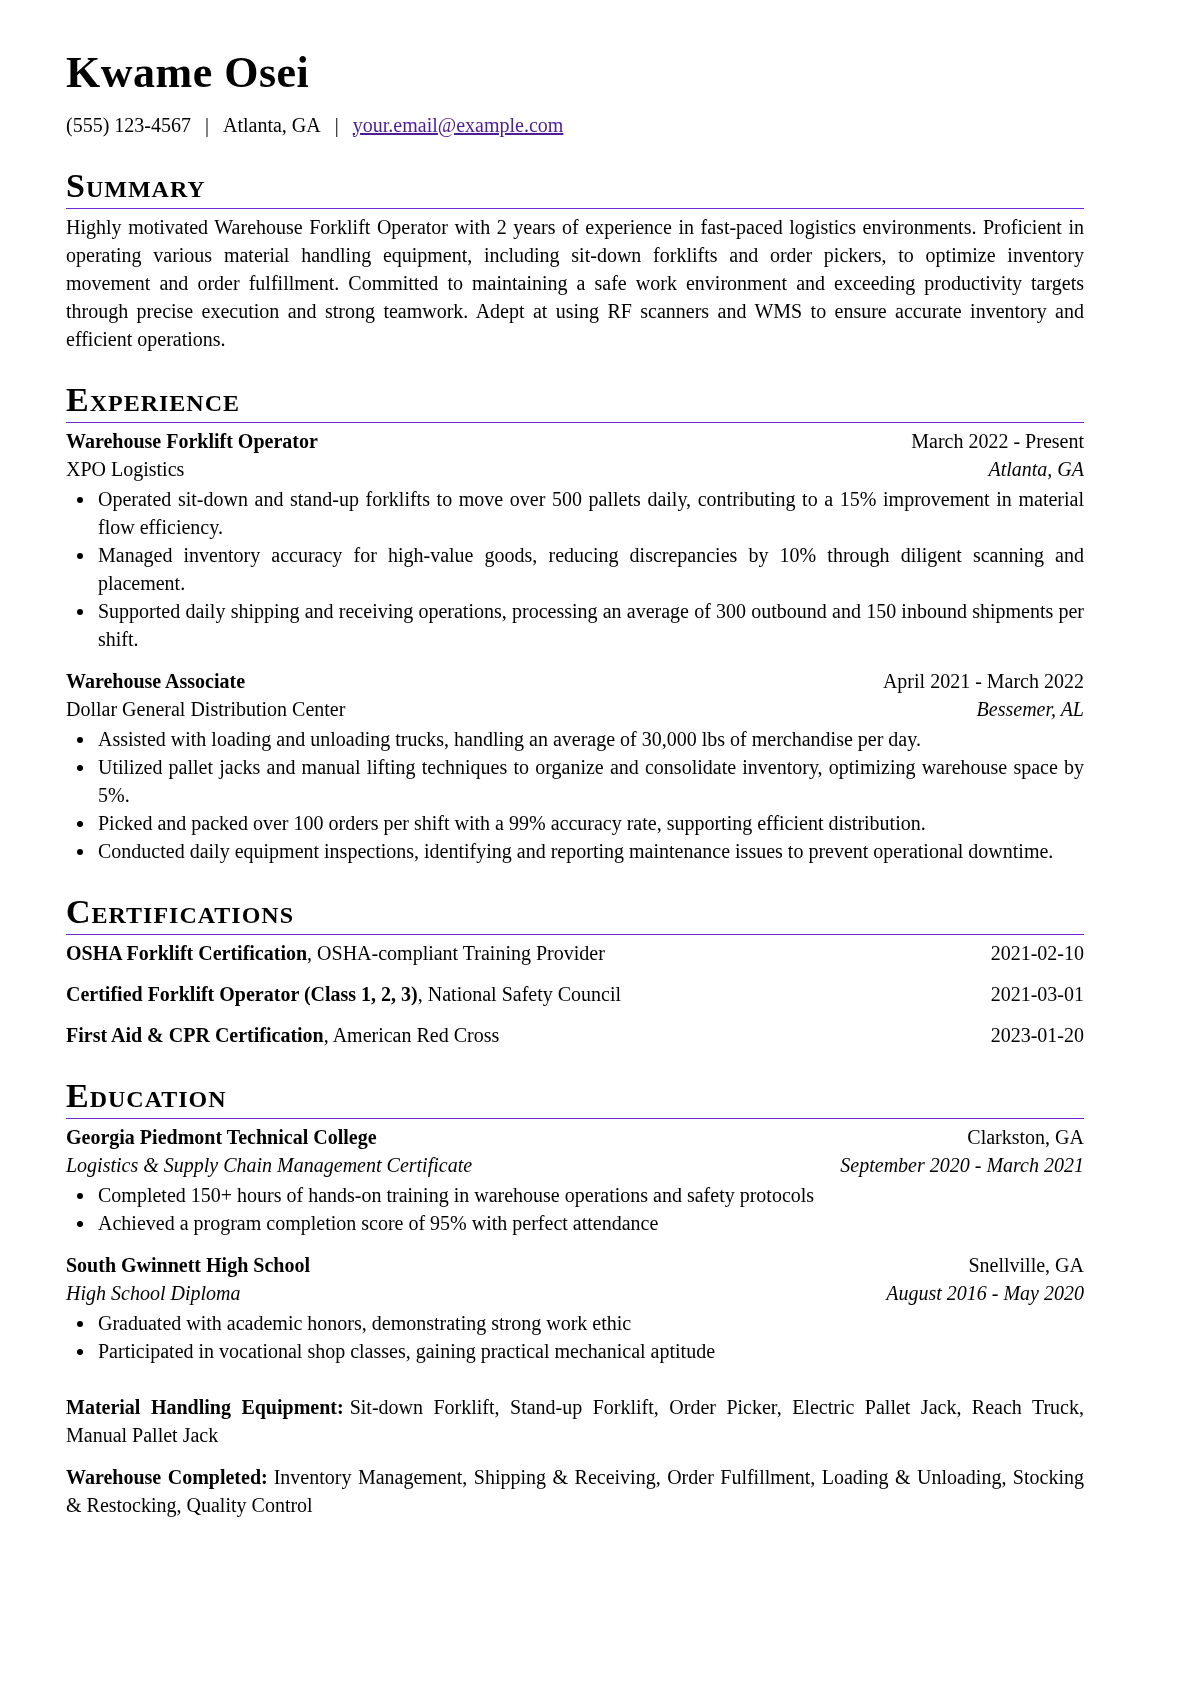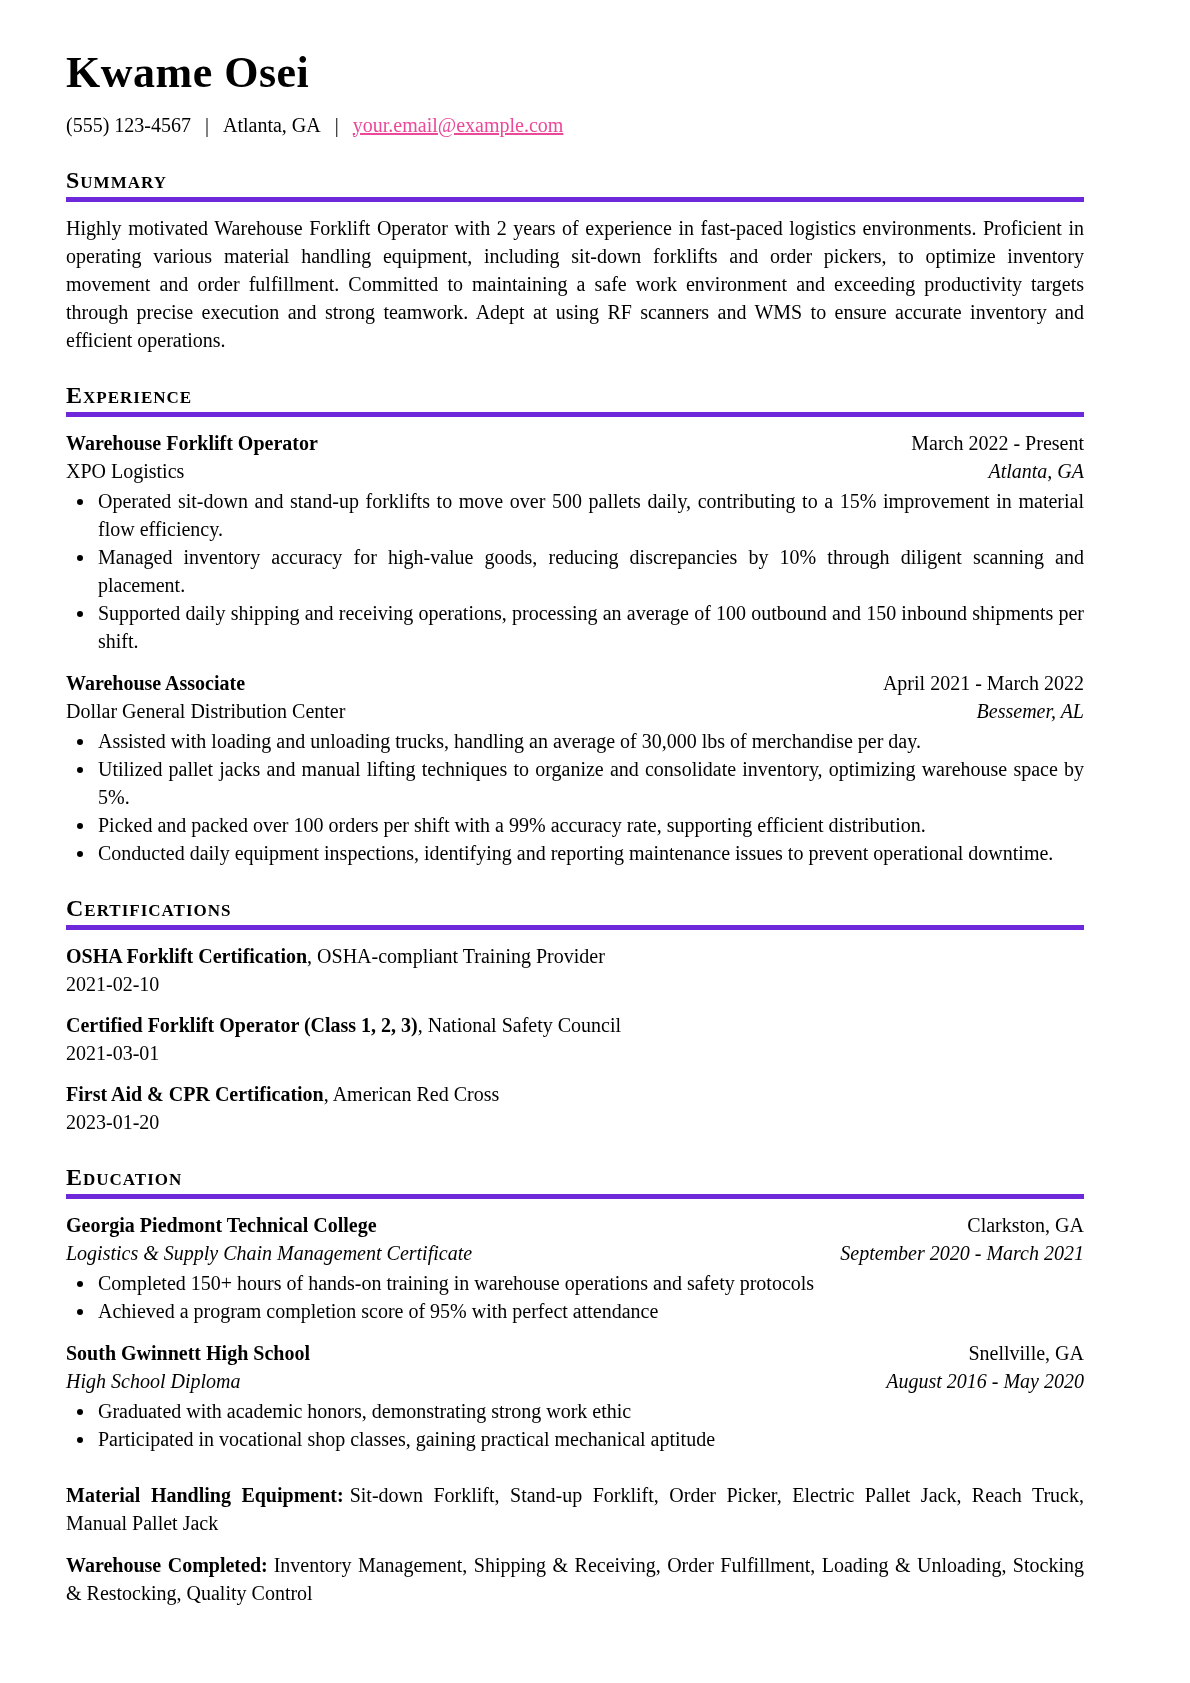--- a/index.html
+++ b/index.html
@@ -28,34 +28,34 @@
     margin-top: 12px;
     font-size: 20px;
     line-height: 28px;
   }
   .contact-sep {
     display: inline-block;
     margin: 0 14px;
     font-weight: 400;
   }
   .email-link {
-    color: #ec4899;
+    color: #4c1d95;
     text-decoration: underline;
     cursor: pointer;
   }
   
   .section { margin-top: 28px; }
   .section-title {
-    font-size: 24px;
+    font-size: 34px;
     font-weight: 700;
     font-variant: small-caps;
     letter-spacing: 1px;
     padding-bottom: 3px;
-    border-bottom: 5px solid #6d28d9;
-    margin-bottom: 12px;
+    border-bottom: 1px solid #6d28d9;
+    margin-bottom: 4px;
   }
   .body-text {
     font-size: 20px;
     line-height: 28px;
     text-align: justify;
   }
   
   .entry { margin-bottom: 14px; }
   .entry:last-child { margin-bottom: 0; }
   .entry-row {
@@ -79,21 +79,20 @@
     padding-left: 2px;
   }
   
   .cert-row {
     display: flex;
     justify-content: space-between;
     align-items: baseline;
     font-size: 20px;
     line-height: 28px;
     margin-bottom: 13px;
-    flex-direction: column;
   }
   .cert-row:last-child { margin-bottom: 8px; }
   .cert-name { font-weight: 700; }
   .cert-date { white-space: nowrap; }
   
   .skill-group {
     font-size: 20px;
     line-height: 28px;
     text-align: justify;
     margin-bottom: 14px;
@@ -126,21 +125,21 @@
         <span class="entry-title">Warehouse Forklift Operator</span>
         <span class="entry-dates">March 2022 - Present</span>
       </div>
       <div class="entry-row">
         <span>XPO Logistics</span>
         <span class="italic">Atlanta, GA</span>
       </div>
       <ul class="bullets">
         <li>Operated sit-down and stand-up forklifts to move over 500 pallets daily, contributing to a 15% improvement in material flow efficiency.</li>
         <li>Managed inventory accuracy for high-value goods, reducing discrepancies by 10% through diligent scanning and placement.</li>
-        <li>Supported daily shipping and receiving operations, processing an average of 100 outbound and 150 inbound shipments per shift.</li>
+        <li>Supported daily shipping and receiving operations, processing an average of 300 outbound and 150 inbound shipments per shift.</li>
       </ul>
     </div>
 
     <div class="entry">
       <div class="entry-row">
         <span class="entry-title">Warehouse Associate</span>
         <span class="entry-dates">April 2021 - March 2022</span>
       </div>
       <div class="entry-row">
         <span>Dollar General Distribution Center</span>

